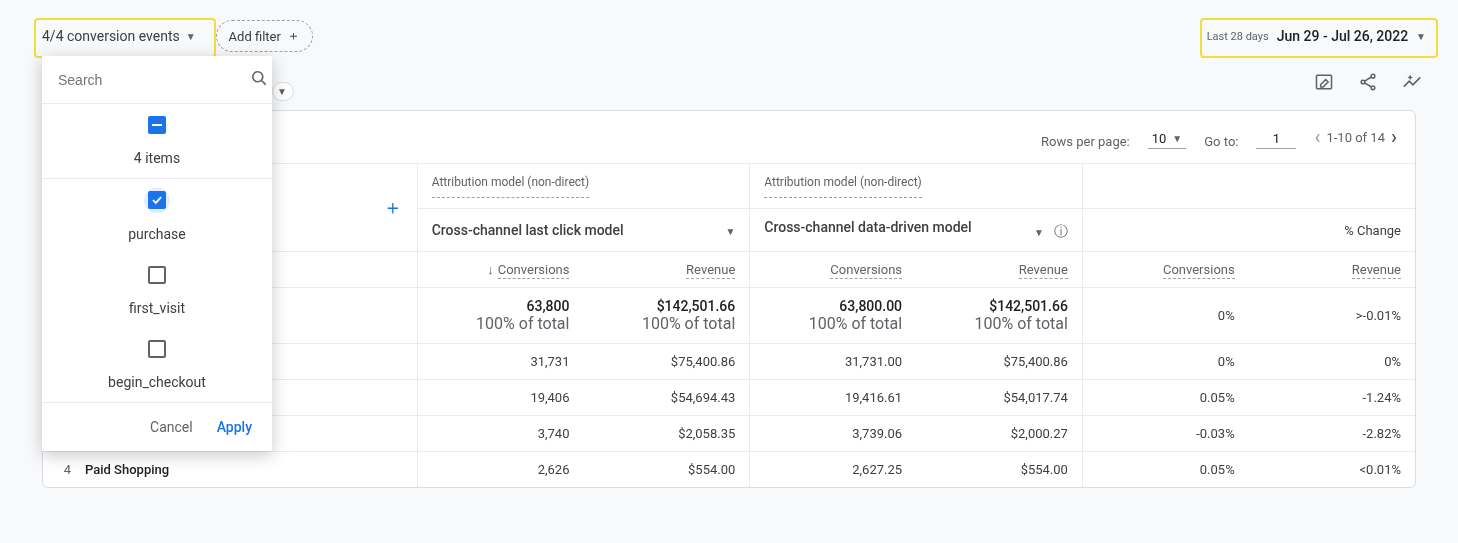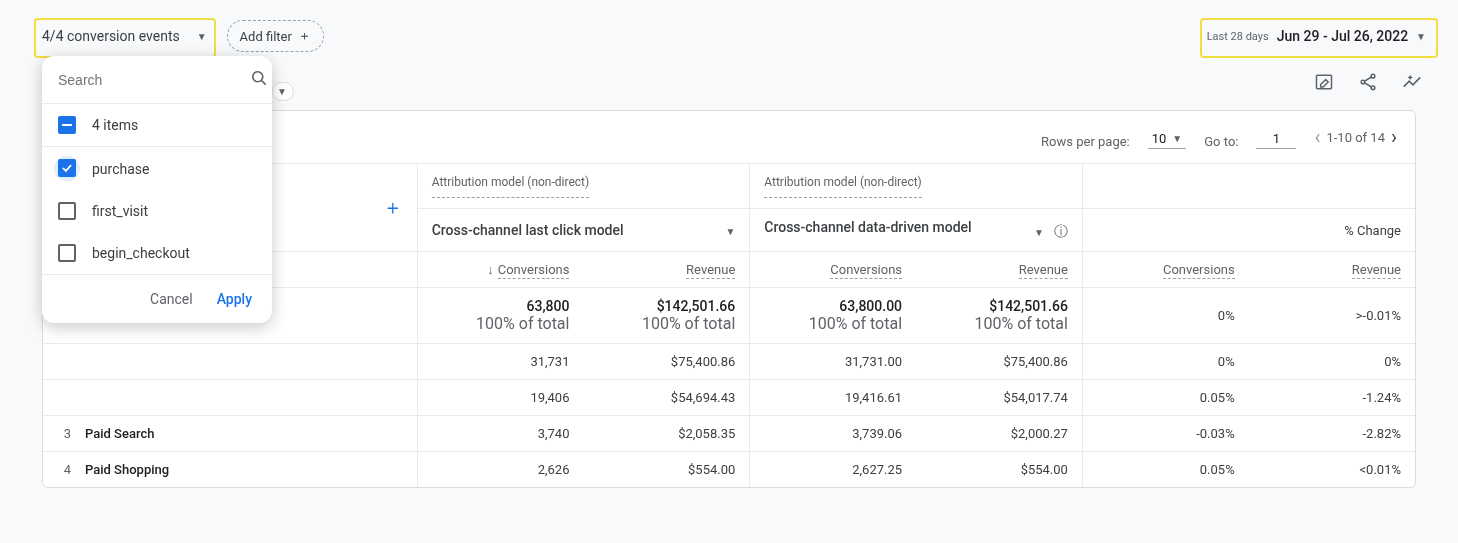--- a/index.html
+++ b/index.html
@@ -14,21 +14,21 @@
   }
   .top-bar {
     display: flex;
     align-items: center;
     padding: 20px 32px 12px 32px;
     position: relative;
   }
   .conv-events-btn {
     display: inline-flex;
     align-items: center;
-    gap: 17px;
+    gap: 6px;
     font-size: 14px;
     color: #3c4043;
     padding: 6px 10px;
     cursor: pointer;
   }
   .highlight-box {
     position: absolute;
     border: 2px solid #f2dd3f;
     border-radius: 4px;
     pointer-events: none;
@@ -173,21 +173,21 @@
     justify-content: space-between;
     color: #5f6368;
   }
   
   .dropdown {
     position: absolute;
     left: 42px;
     top: 56px;
     width: 230px;
     background: #fff;
-    border-radius: 12px;
+    border-radius: 0;
     box-shadow: 0 4px 16px rgba(0,0,0,0.22);
     z-index: 10;
   }
   .dd-search {
     display: flex;
     align-items: center;
     padding: 12px 14px;
     gap: 8px;
   }
   .dd-search input {
@@ -198,20 +198,21 @@
     color: #3c4043;
   }
   .dd-row {
     display: flex;
     align-items: center;
     gap: 16px;
     padding: 12px 16px;
     font-size: 14px;
     color: #3c4043;
     cursor: pointer;
+    flex-direction: column;
   }
   .dd-sep { border-top: 1px solid #e8eaed; }
   .cb {
     width: 18px; height: 18px; border: 2px solid #5f6368; border-radius: 2px;
     display: inline-flex; align-items: center; justify-content: center;
   }
   .cb.indet { background: #1a73e8; border-color: #1a73e8; }
   .cb.indet::after { content: ""; width: 10px; height: 2px; background: #fff; }
   .cb.checked { background: #1a73e8; border-color: #1a73e8; }
   .cb.checked svg { display:block; }

